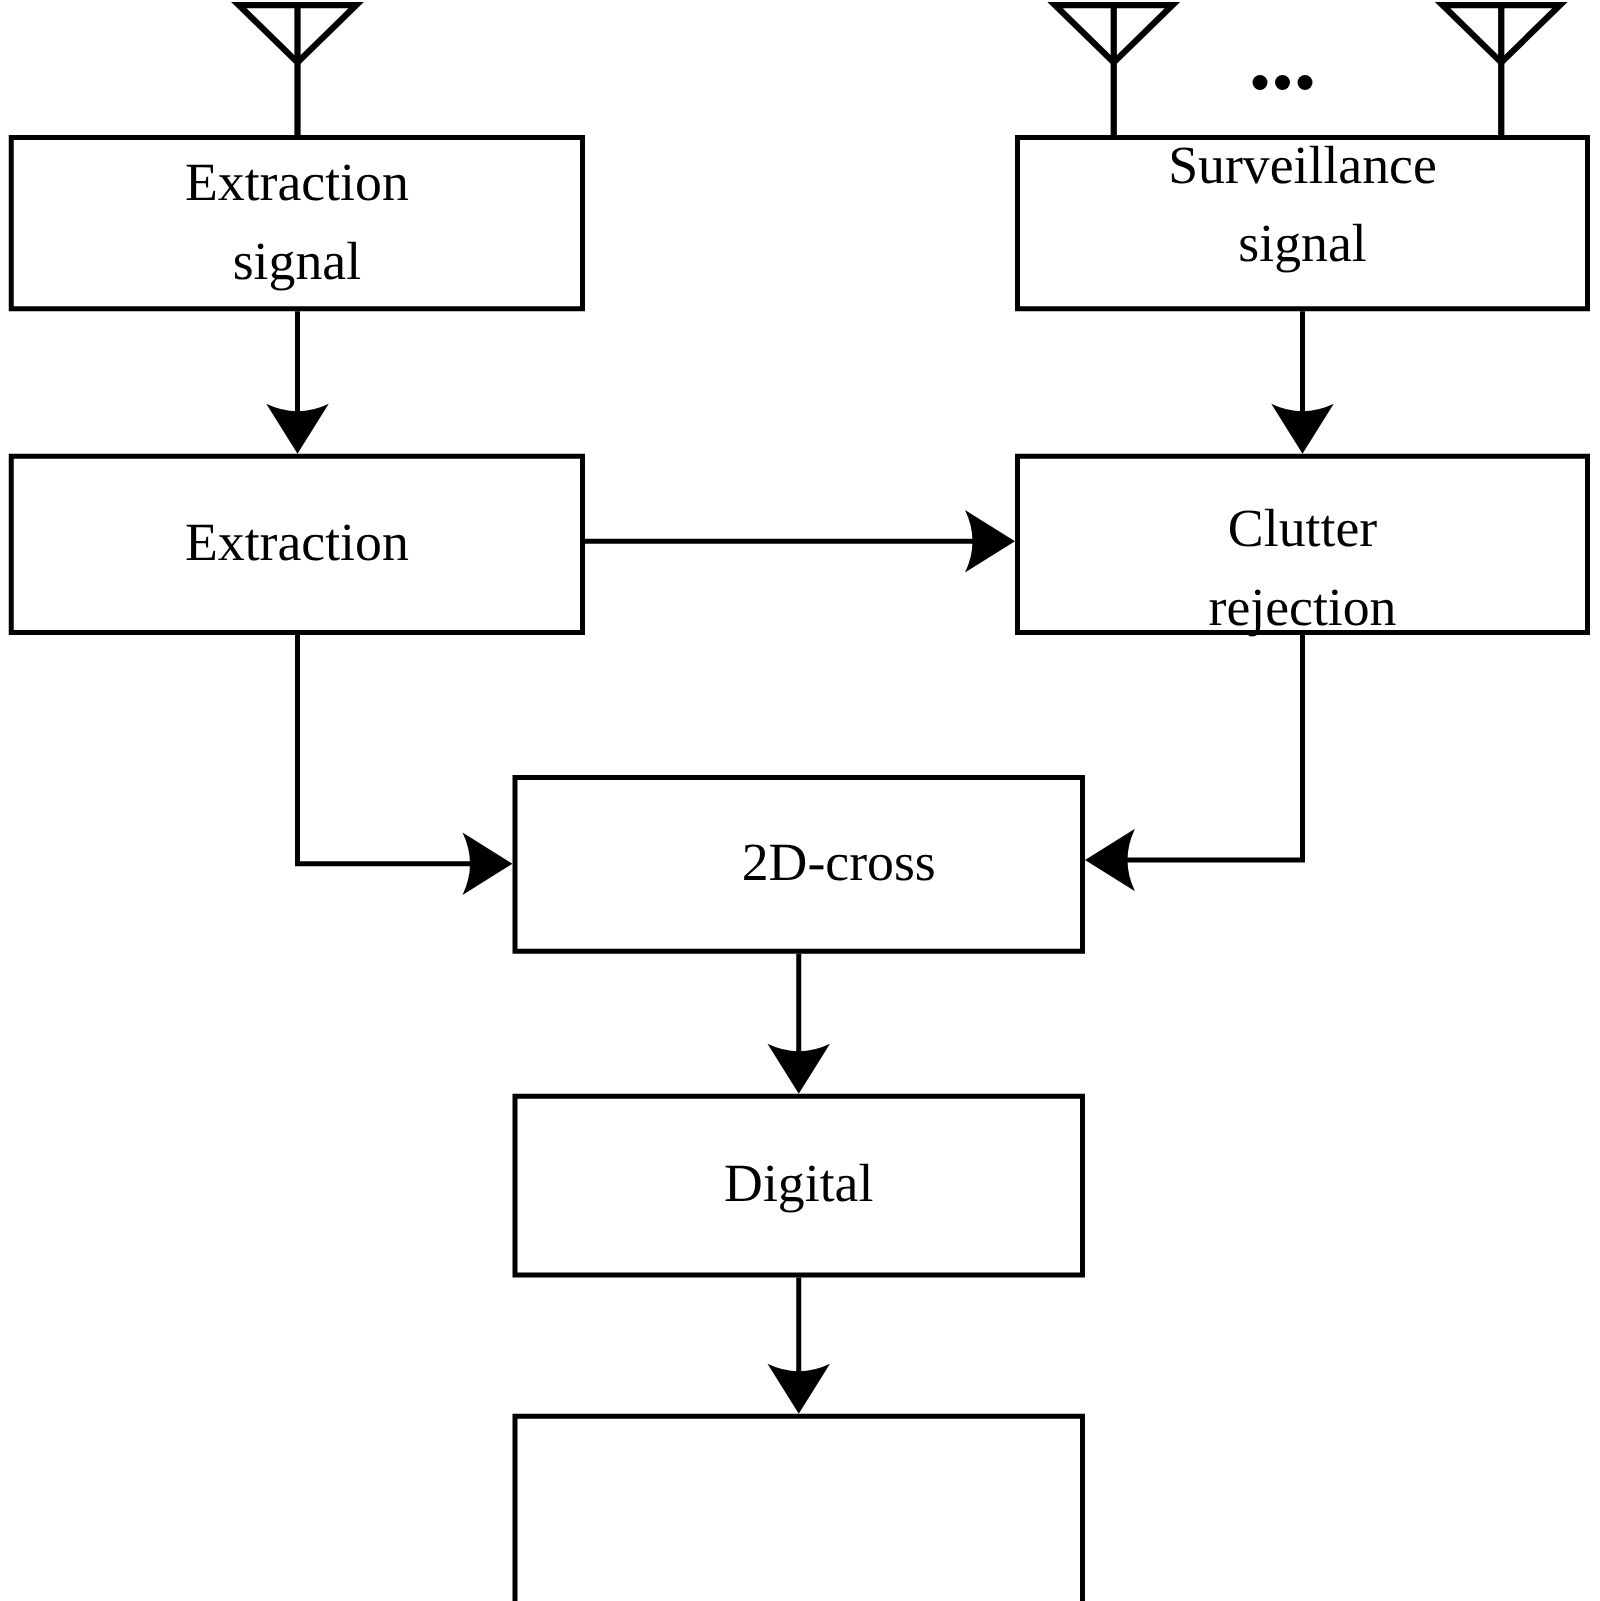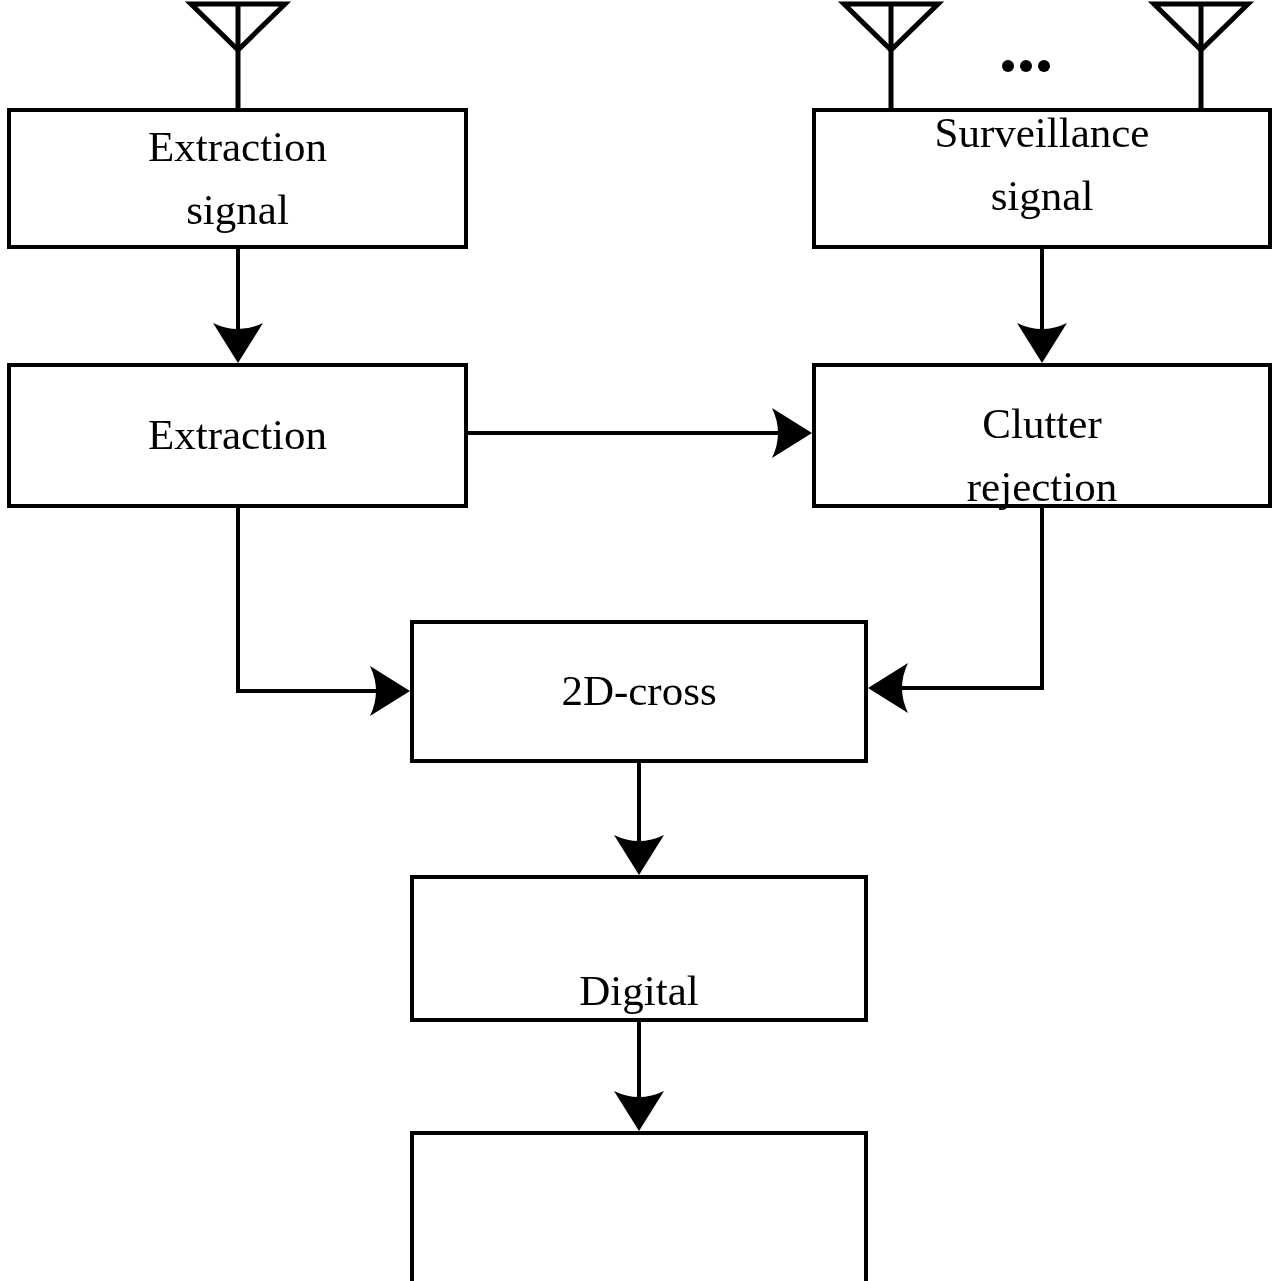--- a/index.html
+++ b/index.html
@@ -159,22 +159,22 @@
 
   <div class="box-label" style="left:7px; top:363px; width:461px; height:145px;border-radius:27px;">
     <span>Extraction</span>
   </div>
 
   <div class="box-label" style="left:812px; top:363px; width:460px; height:145px;margin-top:20px;">
     <span>Clutter</span>
     <span>rejection</span>
   </div>
 
-  <div class="box-label" style="left:410px; top:620px; width:458px; height:143px;">
+  <div class="box-label" style="left:410px; top:620px; width:458px; height:143px;padding-left:32px;">
     <span>2D-cross</span>
   </div>
 
-  <div class="box-label" style="left:410px; top:875px; width:458px; height:147px;justify-content:flex-end;">
+  <div class="box-label" style="left:410px; top:875px; width:458px; height:147px;">
     <span>Digital</span>
   </div>
 
 
 </div>
 
 </body></html>

